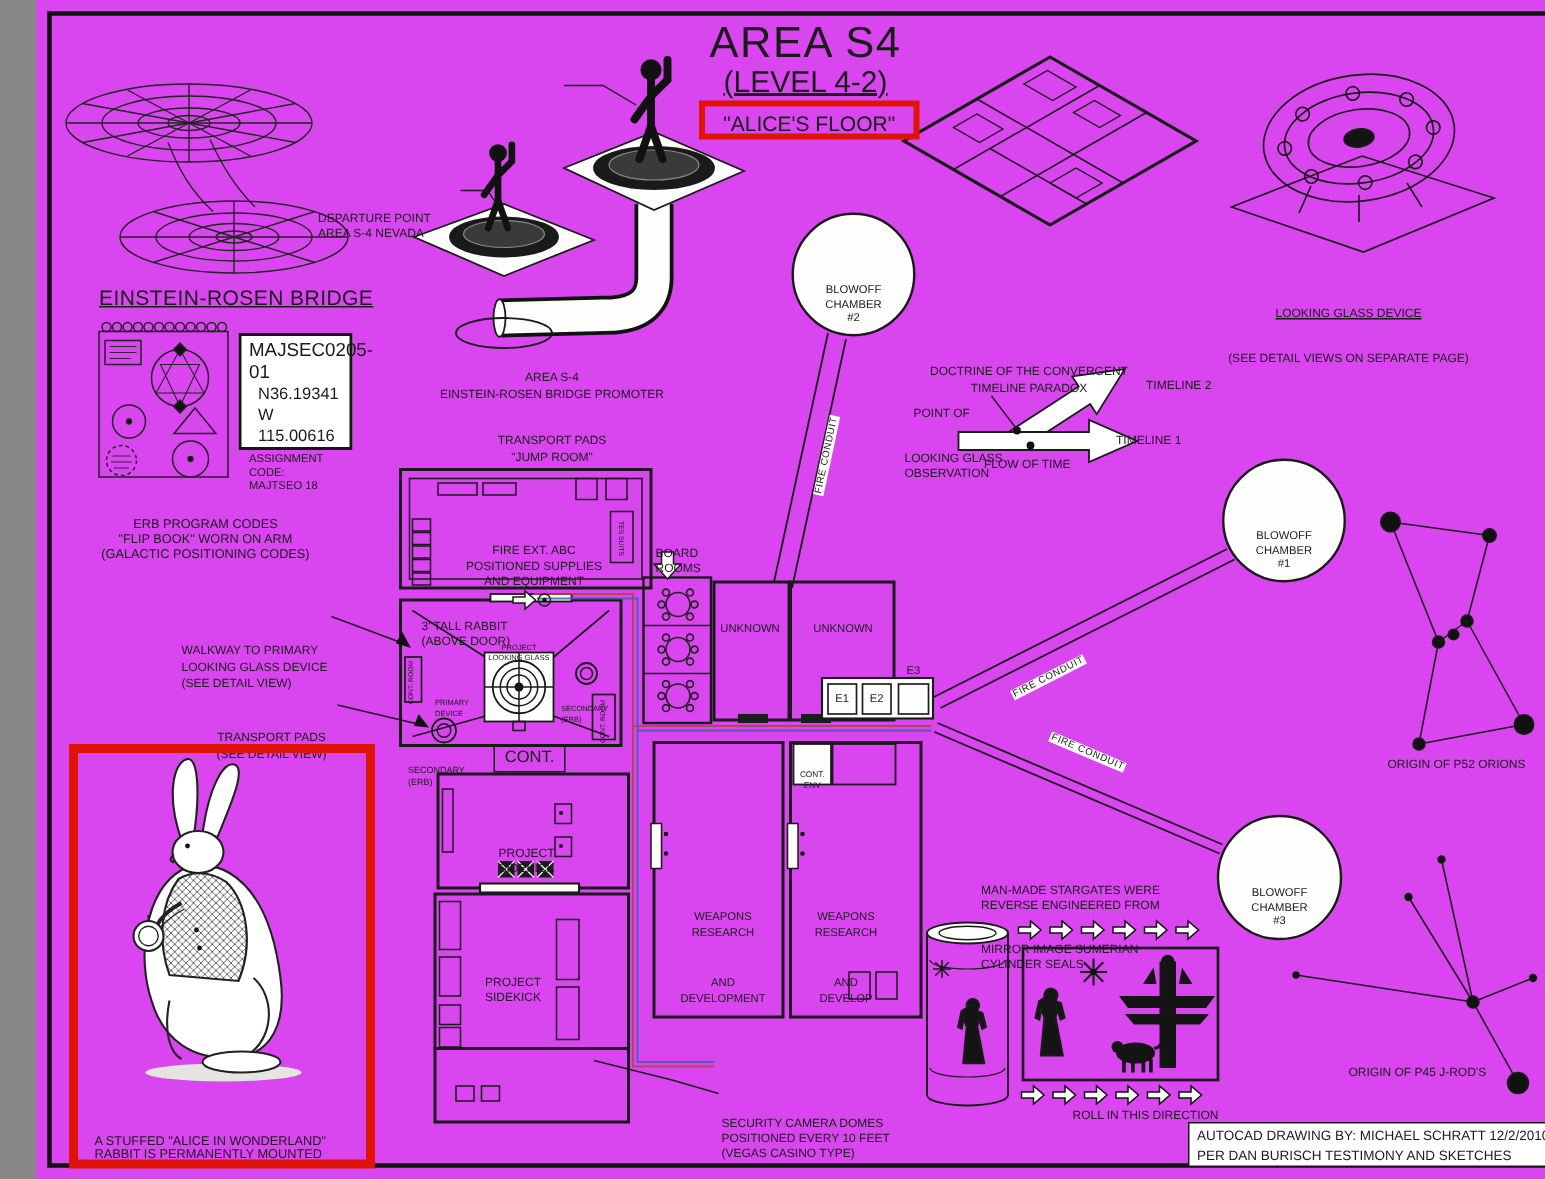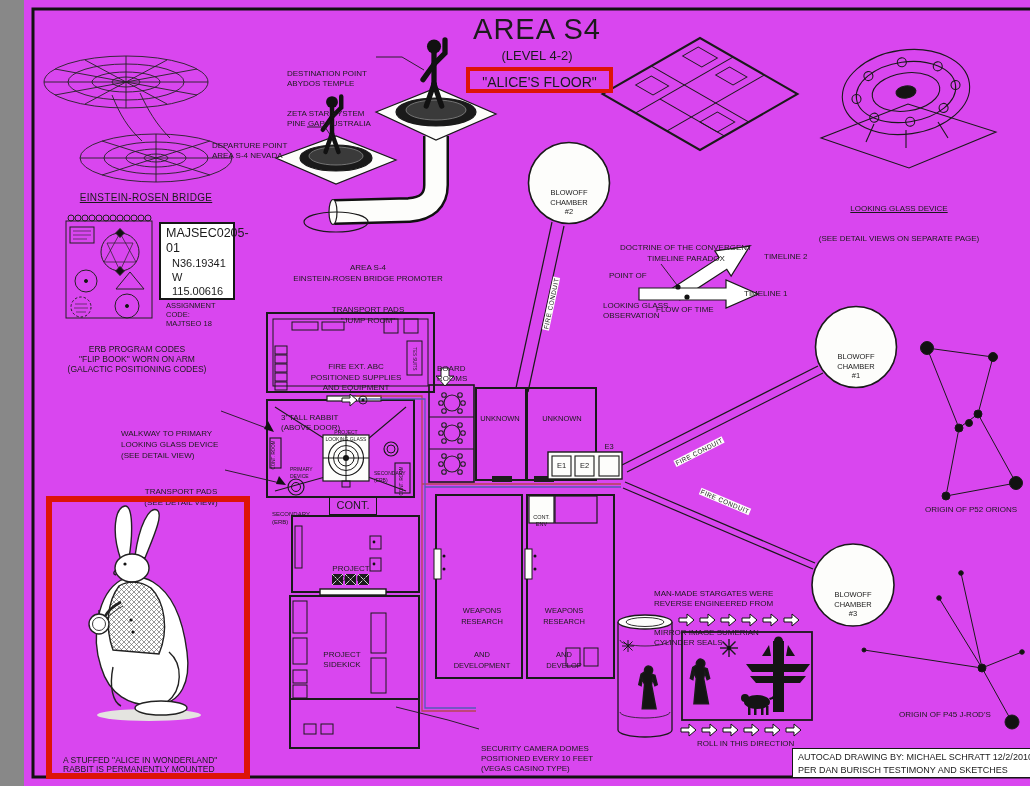--- a/index.html
+++ b/index.html
@@ -6,21 +6,21 @@
   #page{position:relative;width:1030px;height:786px;background:#d946ef;overflow:hidden;
         font-family:"Liberation Sans",sans-serif;color:#1b1b1b;margin-left:24px;}
   #art{position:absolute;left:0;top:0;}
   .lbl{position:absolute;font-size:8px;line-height:10px;color:#1b1b1b;white-space:pre;}
   .c{text-align:center;}
   .u{text-decoration:underline;}
   .rot{transform-origin:center center;}
   .box{position:absolute;box-sizing:border-box;}
   
   .t1{font-size:29px;line-height:31px;letter-spacing:1px;}
-  .t2{font-size:13px;line-height:23px;}
+  .t2{font-size:20px;line-height:23px;text-decoration:underline;}
   .redbox{border:4px solid #dd1407;}
   .majsec{border:2px solid #161616;background:#fff;}
   .majsec .m1{font-size:12.5px;line-height:15px;}
   .majsec .m2{font-size:11px;line-height:14px;}
   .majsec .m3{font-size:7.5px;line-height:9px;}
   .contbox{border:1.6px solid #161616;font-size:11px;text-align:center;}
   .credit{border:1.6px solid #161616;font-size:9px;line-height:13px;padding:2px 5px;background:#fff;}
   .tiny{font-size:5px;line-height:6.2px;}
   .tiny2{font-size:6px;line-height:7.5px;}
   .sm{font-size:7.5px;line-height:9.5px;}
@@ -426,40 +426,36 @@
     <ellipse cx="92" cy="206" rx="26" ry="7"></ellipse>
   </g>
 </svg>
 
 <div class="lbl c t1" style="left:413px;top:14px;width:200px;">AREA S4</div>
 <div class="lbl c t2" style="left:413px;top:44px;width:200px;">(LEVEL 4-2)</div>
 <div class="box redbox" style="left:442px;top:67px;width:147px;height:26px;">
   <div class="lbl c" style="left:0;top:3px;width:139px;font-size:14px;line-height:16px;">"ALICE'S FLOOR"</div>
 </div>
 
-<div class="lbl c u" style="left:42px;top:193px;width:160px;font-size:10px;letter-spacing:.3px;">EINSTEIN-ROSEN BRIDGE</div>
+<div class="lbl c u" style="left:42px;top:193px;width:160px;font-size:14px;letter-spacing:.3px;">EINSTEIN-ROSEN BRIDGE</div>
 <div class="lbl c" style="left:27px;top:324px;width:172px;font-size:8.5px;line-height:10px;">
   <div>ERB PROGRAM CODES</div><div>"FLIP BOOK" WORN ON ARM</div><div>(GALACTIC POSITIONING CODES)</div>
 </div>
 <div class="box majsec" style="left:135px;top:222px;width:76px;height:78px;padding:2px 0 0 5px;">
   <div class="m1">MAJSEC0205-01</div>
   <div class="m2" style="padding-left:6px;">N36.19341</div>
   <div class="m2" style="padding-left:6px;">W 115.00616</div>
   <div class="m3" style="margin-top:3px;">ASSIGNMENT CODE:</div>
   <div class="m3">MAJTSEO 18</div>
 </div>
 
-<div class="lbl" style="left:263px;top:49px;">
-  <div>DESTINATION POINT</div><div>ABYDOS TEMPLE</div>
-  <div>ZETA STAR SYSTEM</div><div>PINE GAP AUSTRALIA</div>
-</div>
 <div class="lbl" style="left:188px;top:121px;">
   <div>DEPARTURE POINT</div><div>AREA S-4 NEVADA</div>
 </div>
-<div class="lbl c" style="left:244px;top:242px;width:200px;line-height:10.5px;">
+<div class="lbl c" style="left:244px;top:226px;width:200px;line-height:10.5px;">
   <div>AREA S-4</div><div>EINSTEIN-ROSEN BRIDGE PROMOTER</div>
   <div>TRANSPORT PADS</div><div>"JUMP ROOM"</div>
 </div>
 
 <div class="lbl c" style="left:775px;top:184px;width:200px;">
   <div class="u">LOOKING GLASS DEVICE</div>
   <div>(SEE DETAIL VIEWS ON SEPARATE PAGE)</div>
 </div>
 
 <div class="lbl c" style="left:582px;top:222px;width:160px;line-height:10.5px;">
@@ -540,21 +536,21 @@
 <div class="lbl c" style="left:112px;top:464px;width:90px;line-height:11px;">
   <div>TRANSPORT PADS</div><div>(SEE DETAIL VIEW)</div>
 </div>
 <div class="lbl" style="left:457px;top:724px;">
   <div>SECURITY CAMERA DOMES</div><div>POSITIONED EVERY 10 FEET</div><div>(VEGAS CASINO TYPE)</div>
 </div>
 <div class="lbl" style="left:630px;top:570px;line-height:9.7px;">
   <div>MAN-MADE STARGATES WERE</div><div>REVERSE ENGINEERED FROM</div>
   <div>MIRROR IMAGE SUMERIAN</div><div>CYLINDER SEALS</div>
 </div>
-<div class="lbl" style="left:673px;top:739px;">ROLL IN THIS DIRECTION</div>
+<div class="lbl" style="left:691px;top:739px;">ROLL IN THIS DIRECTION</div>
 <div class="lbl" style="left:901px;top:505px;">ORIGIN OF P52 ORIONS</div>
 <div class="lbl" style="left:875px;top:710px;">ORIGIN OF P45 J-ROD'S</div>
 
 <div class="box" style="left:22px;top:496px;width:204px;height:283px;border:6px solid #dd1407;"></div>
 <div class="lbl" style="left:39px;top:736px;font-size:8.5px;line-height:9.8px;">
   <div>A STUFFED "ALICE IN WONDERLAND"</div><div>RABBIT IS PERMANENTLY MOUNTED</div>
   
 </div>
 
 <div class="box credit" style="left:768px;top:748px;width:253px;height:30px;">

